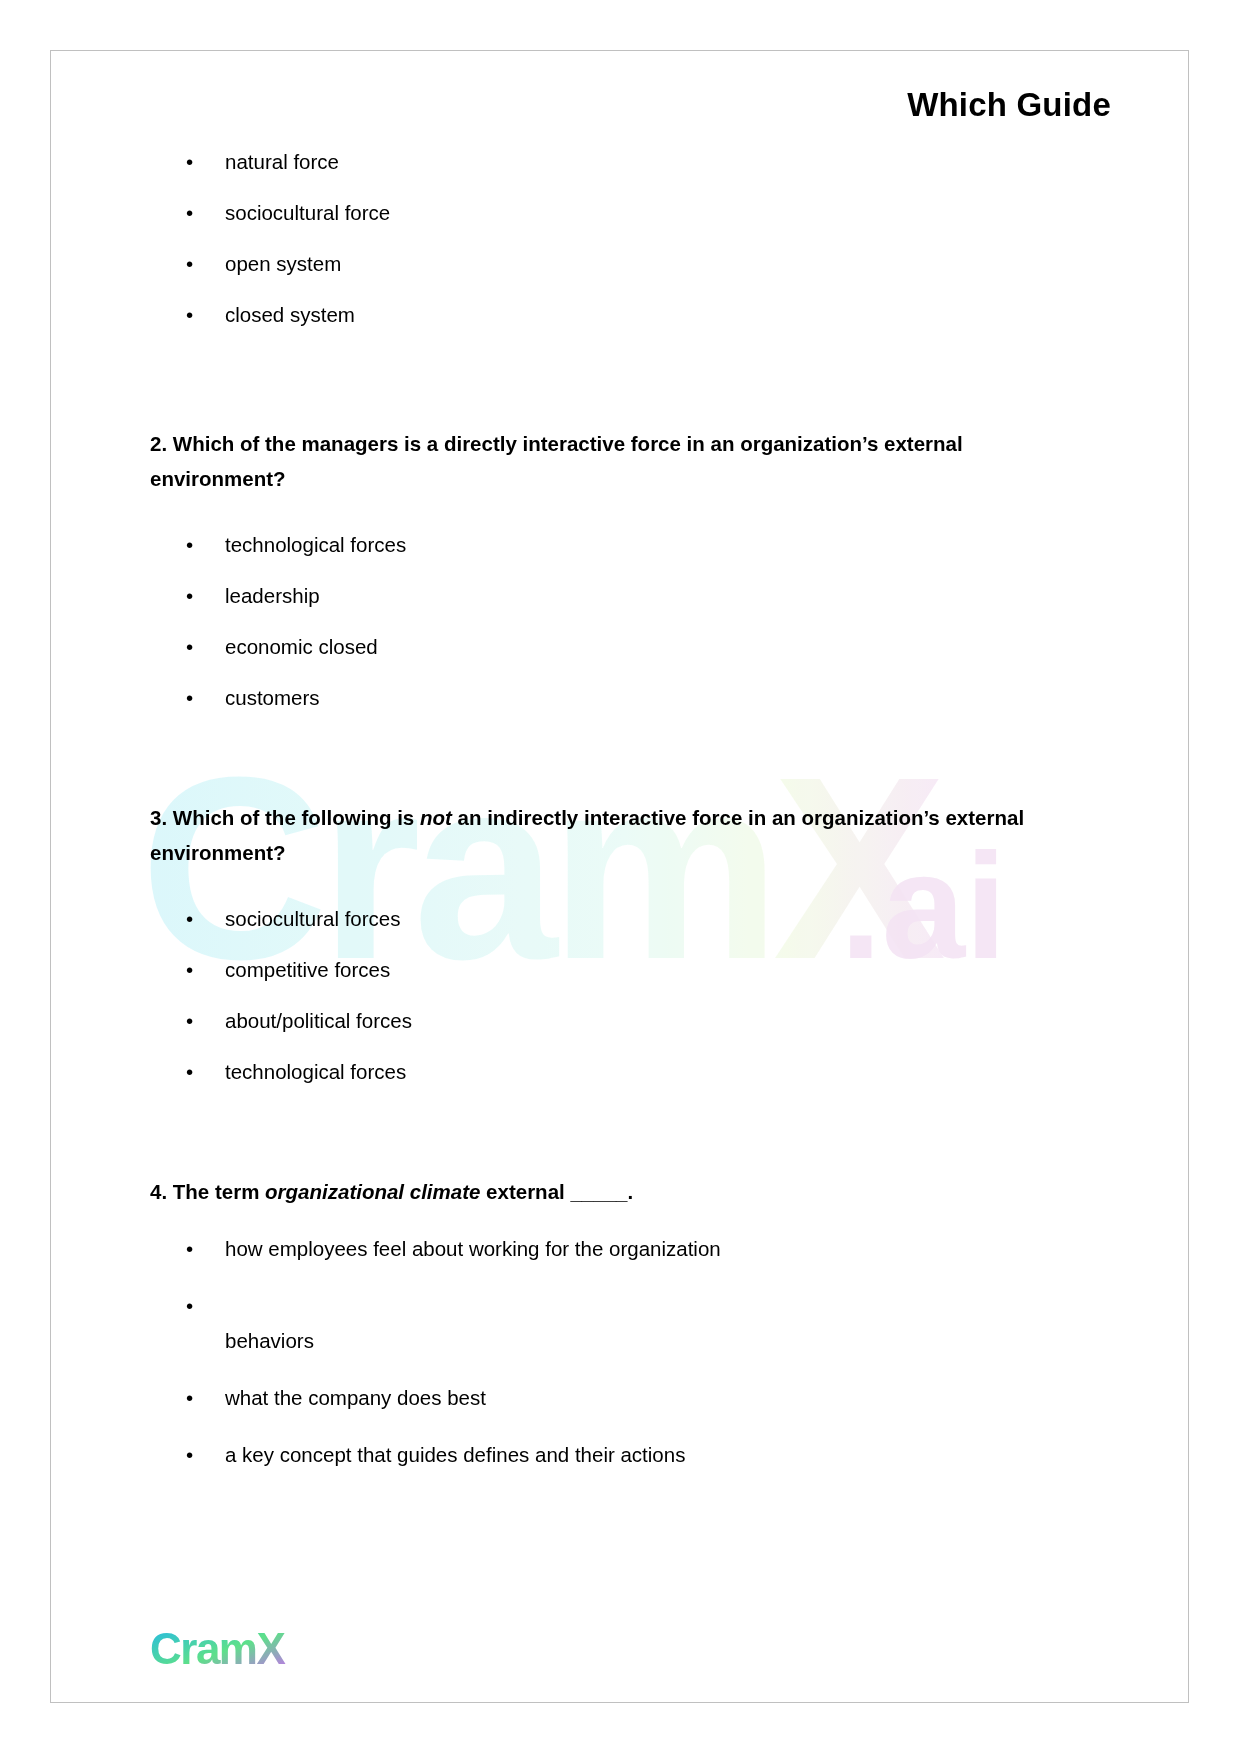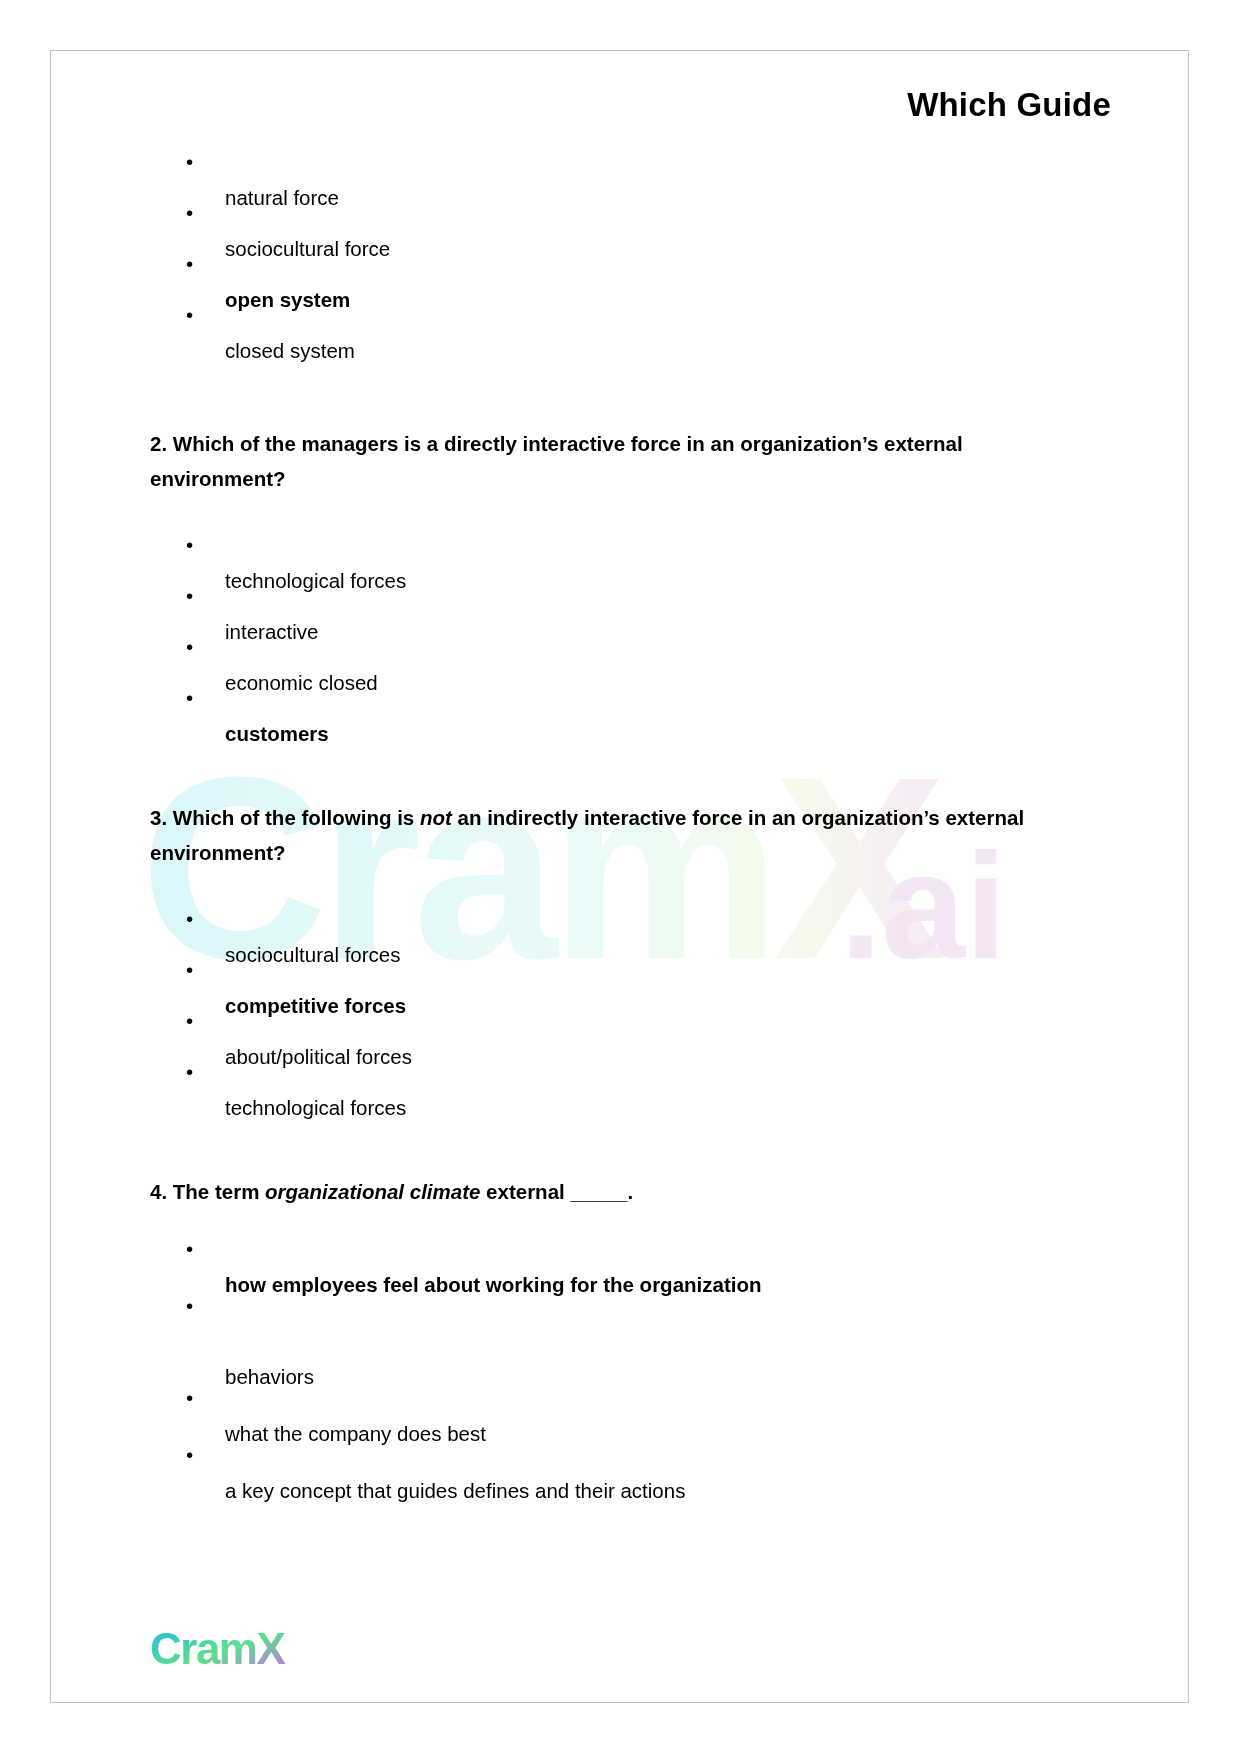--- a/index.html
+++ b/index.html
@@ -6,22 +6,22 @@
   body { width: 1241px; height: 1754px; position: relative; overflow: hidden;
          font-family: "Liberation Sans", sans-serif; color: #000; }
   .page { position: absolute; left: 50px; top: 50px; width: 1139px; height: 1653px;
           border: 1.5px solid #c0c0c0; box-sizing: border-box; background: #fff; }
   .header-title { position: absolute; right: 130px; top: 86px; font-size: 33px; font-weight: bold;
                   letter-spacing: 0.2px; }
   .watermark { position: absolute; left: 150px; top: 758px; width: 940px; height: 240px; pointer-events: none; }
   .q { position: absolute; left: 150px; width: 940px; font-size: 20.5px; font-weight: bold; line-height: 35px; }
   .opt { position: absolute; left: 186px; width: 880px; font-size: 20.5px; line-height: 35px; }
   .opt .bullet { position: absolute; left: 0; top: 0; width: 20px; }
-  .opt .txt { display: block; margin-left: 39px; margin-top: 36px; }
-  .opt.correct .txt { font-weight: bold; }
+  .opt .txt { display: block; margin-left: 39px; }
+  .opt.correct .txt { font-weight: normal; }
   .footer-logo { position: absolute; left: 150px; top: 1622px; width: 150px; height: 50px; }
 </style>
 </head>
 <body>
 
 <div class="page"></div>
 
 <div class="header-title">Which Guide</div>
 
 <svg class="watermark" viewBox="0 0 940 240">
@@ -58,21 +58,21 @@
   <span>2.</span>
   <span>Which of the managers is a directly interactive force in an organization’s external</span><br>
   <span>environment?</span>
 </div>
 <div class="opt" style="top:527px">
   <span class="bullet">•</span>
   <span class="txt">technological forces</span>
 </div>
 <div class="opt" style="top:578px">
   <span class="bullet">•</span>
-  <span class="txt">interactive</span>
+  <span class="txt">leadership</span>
 </div>
 <div class="opt" style="top:629px">
   <span class="bullet">•</span>
   <span class="txt">economic closed</span>
 </div>
 <div class="opt correct" style="top:680px">
   <span class="bullet">•</span>
   <span class="txt">customers</span>
 </div>
 

